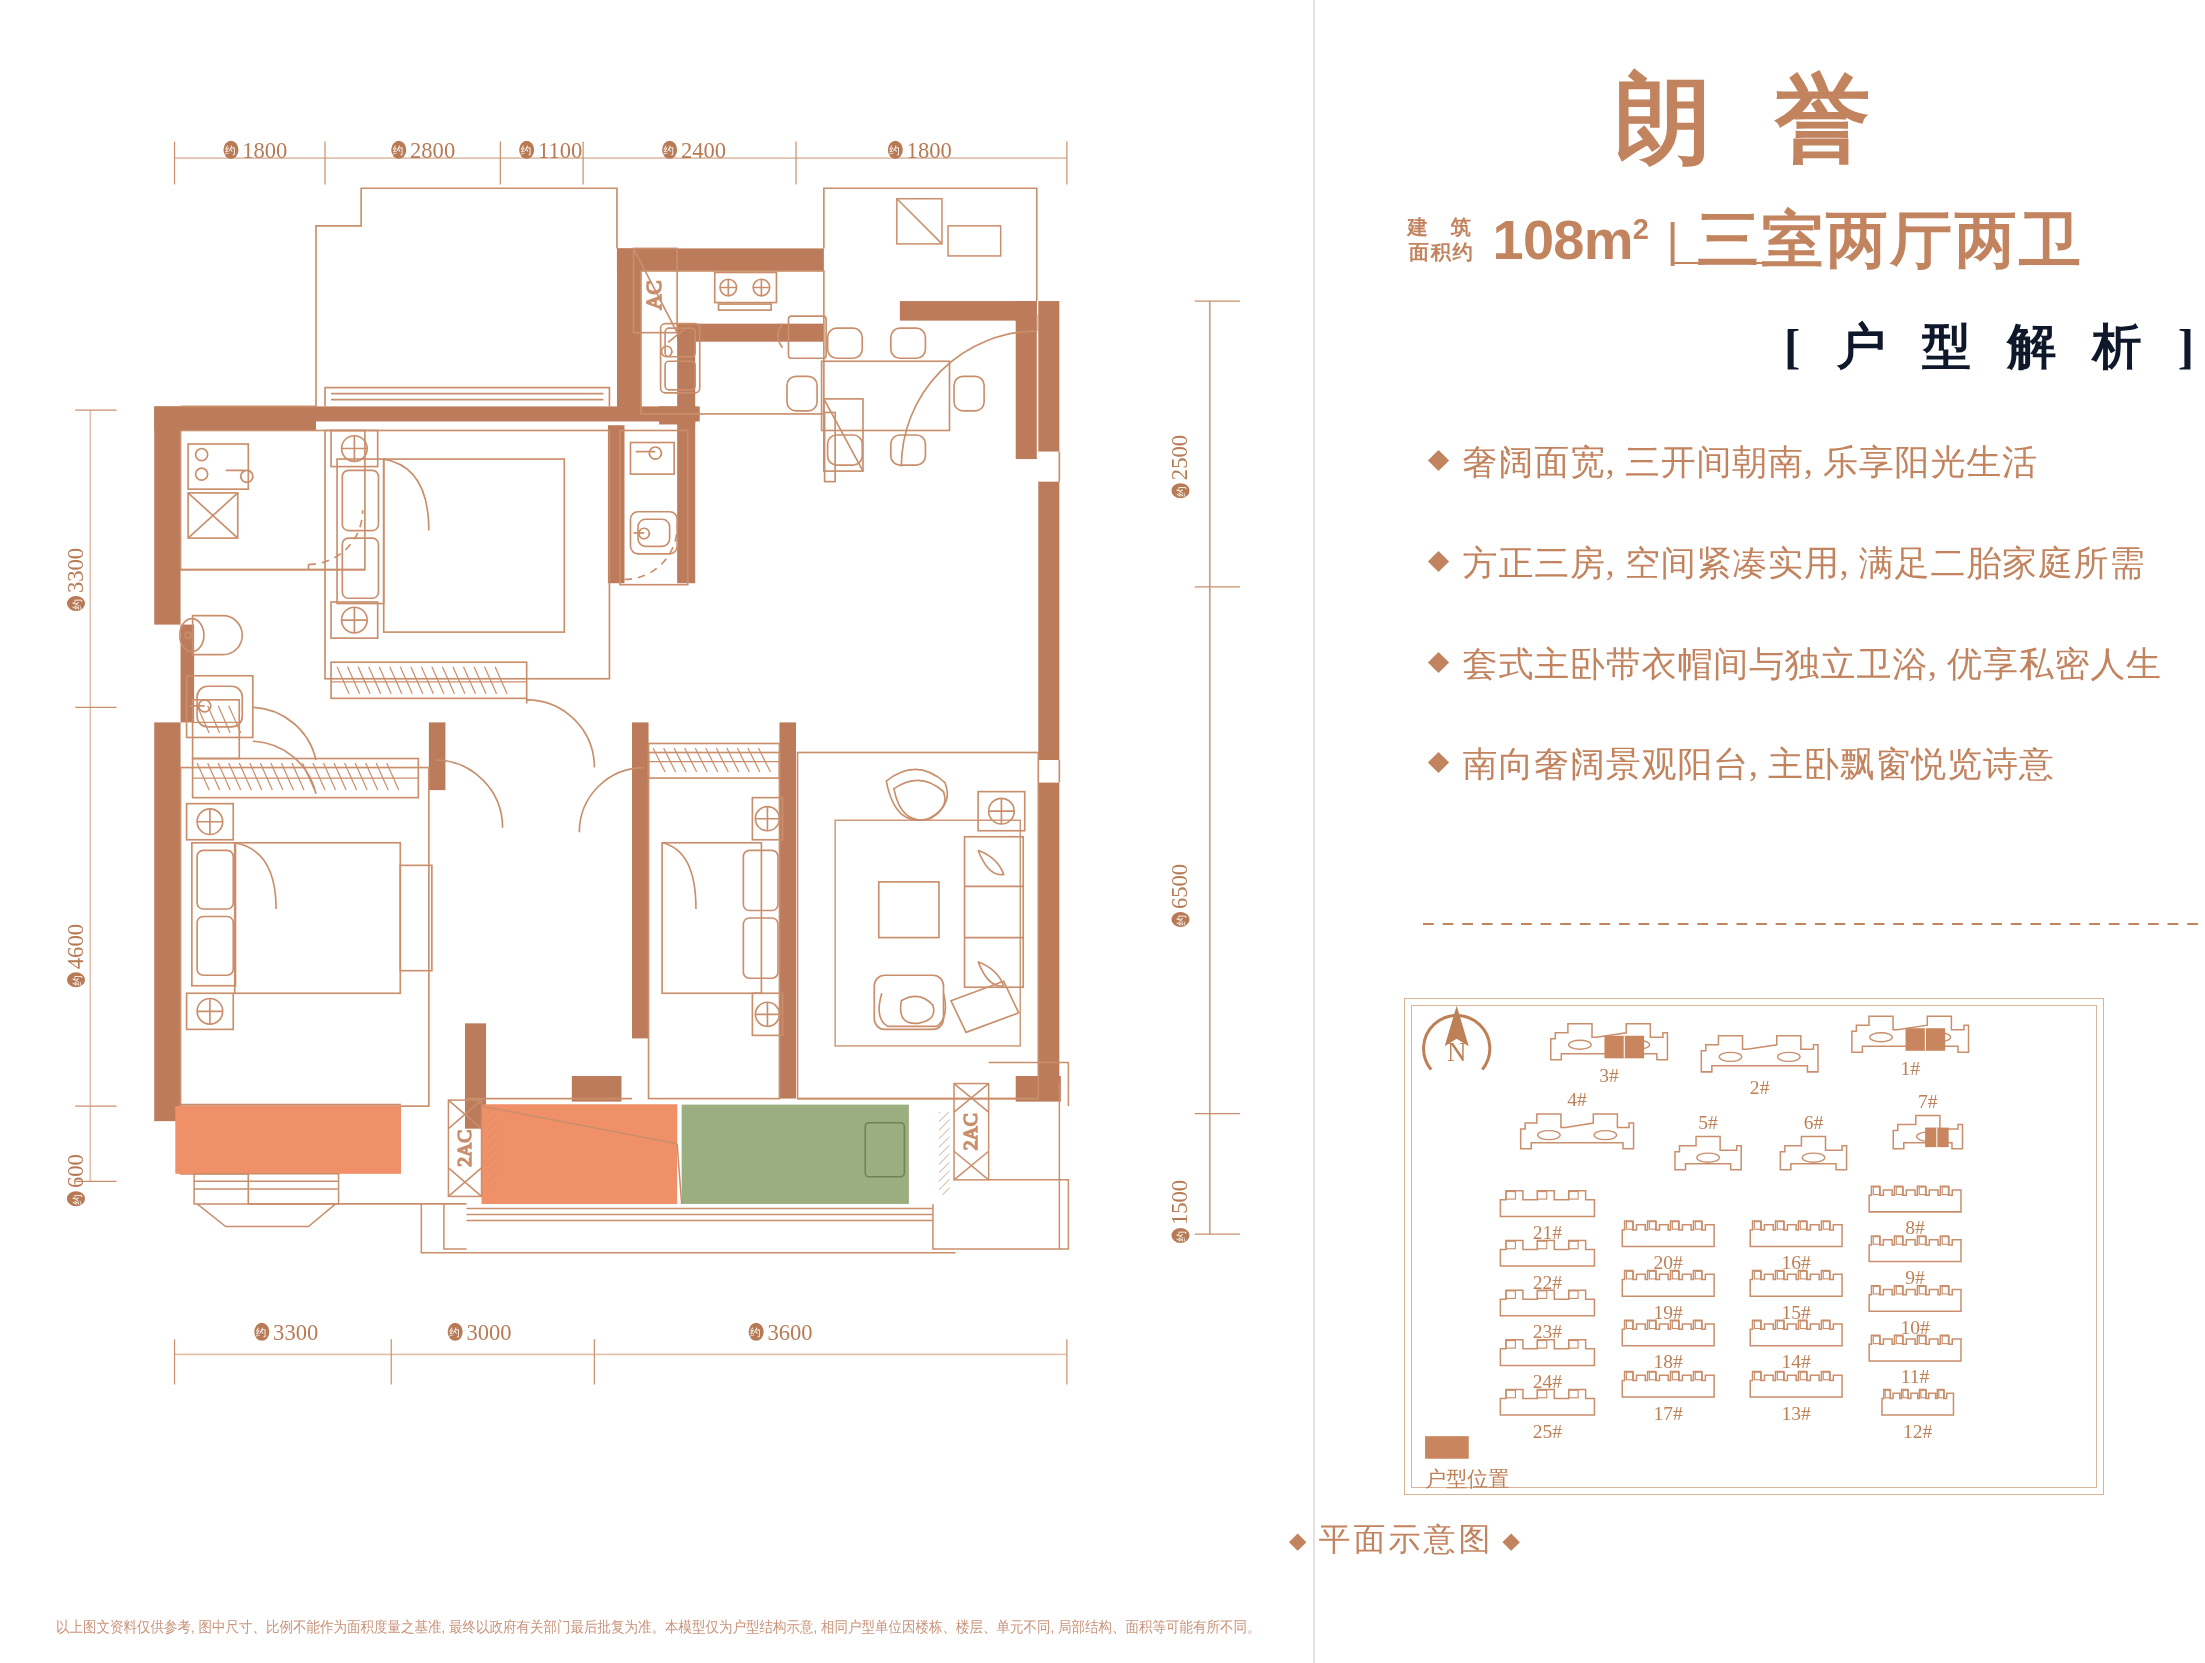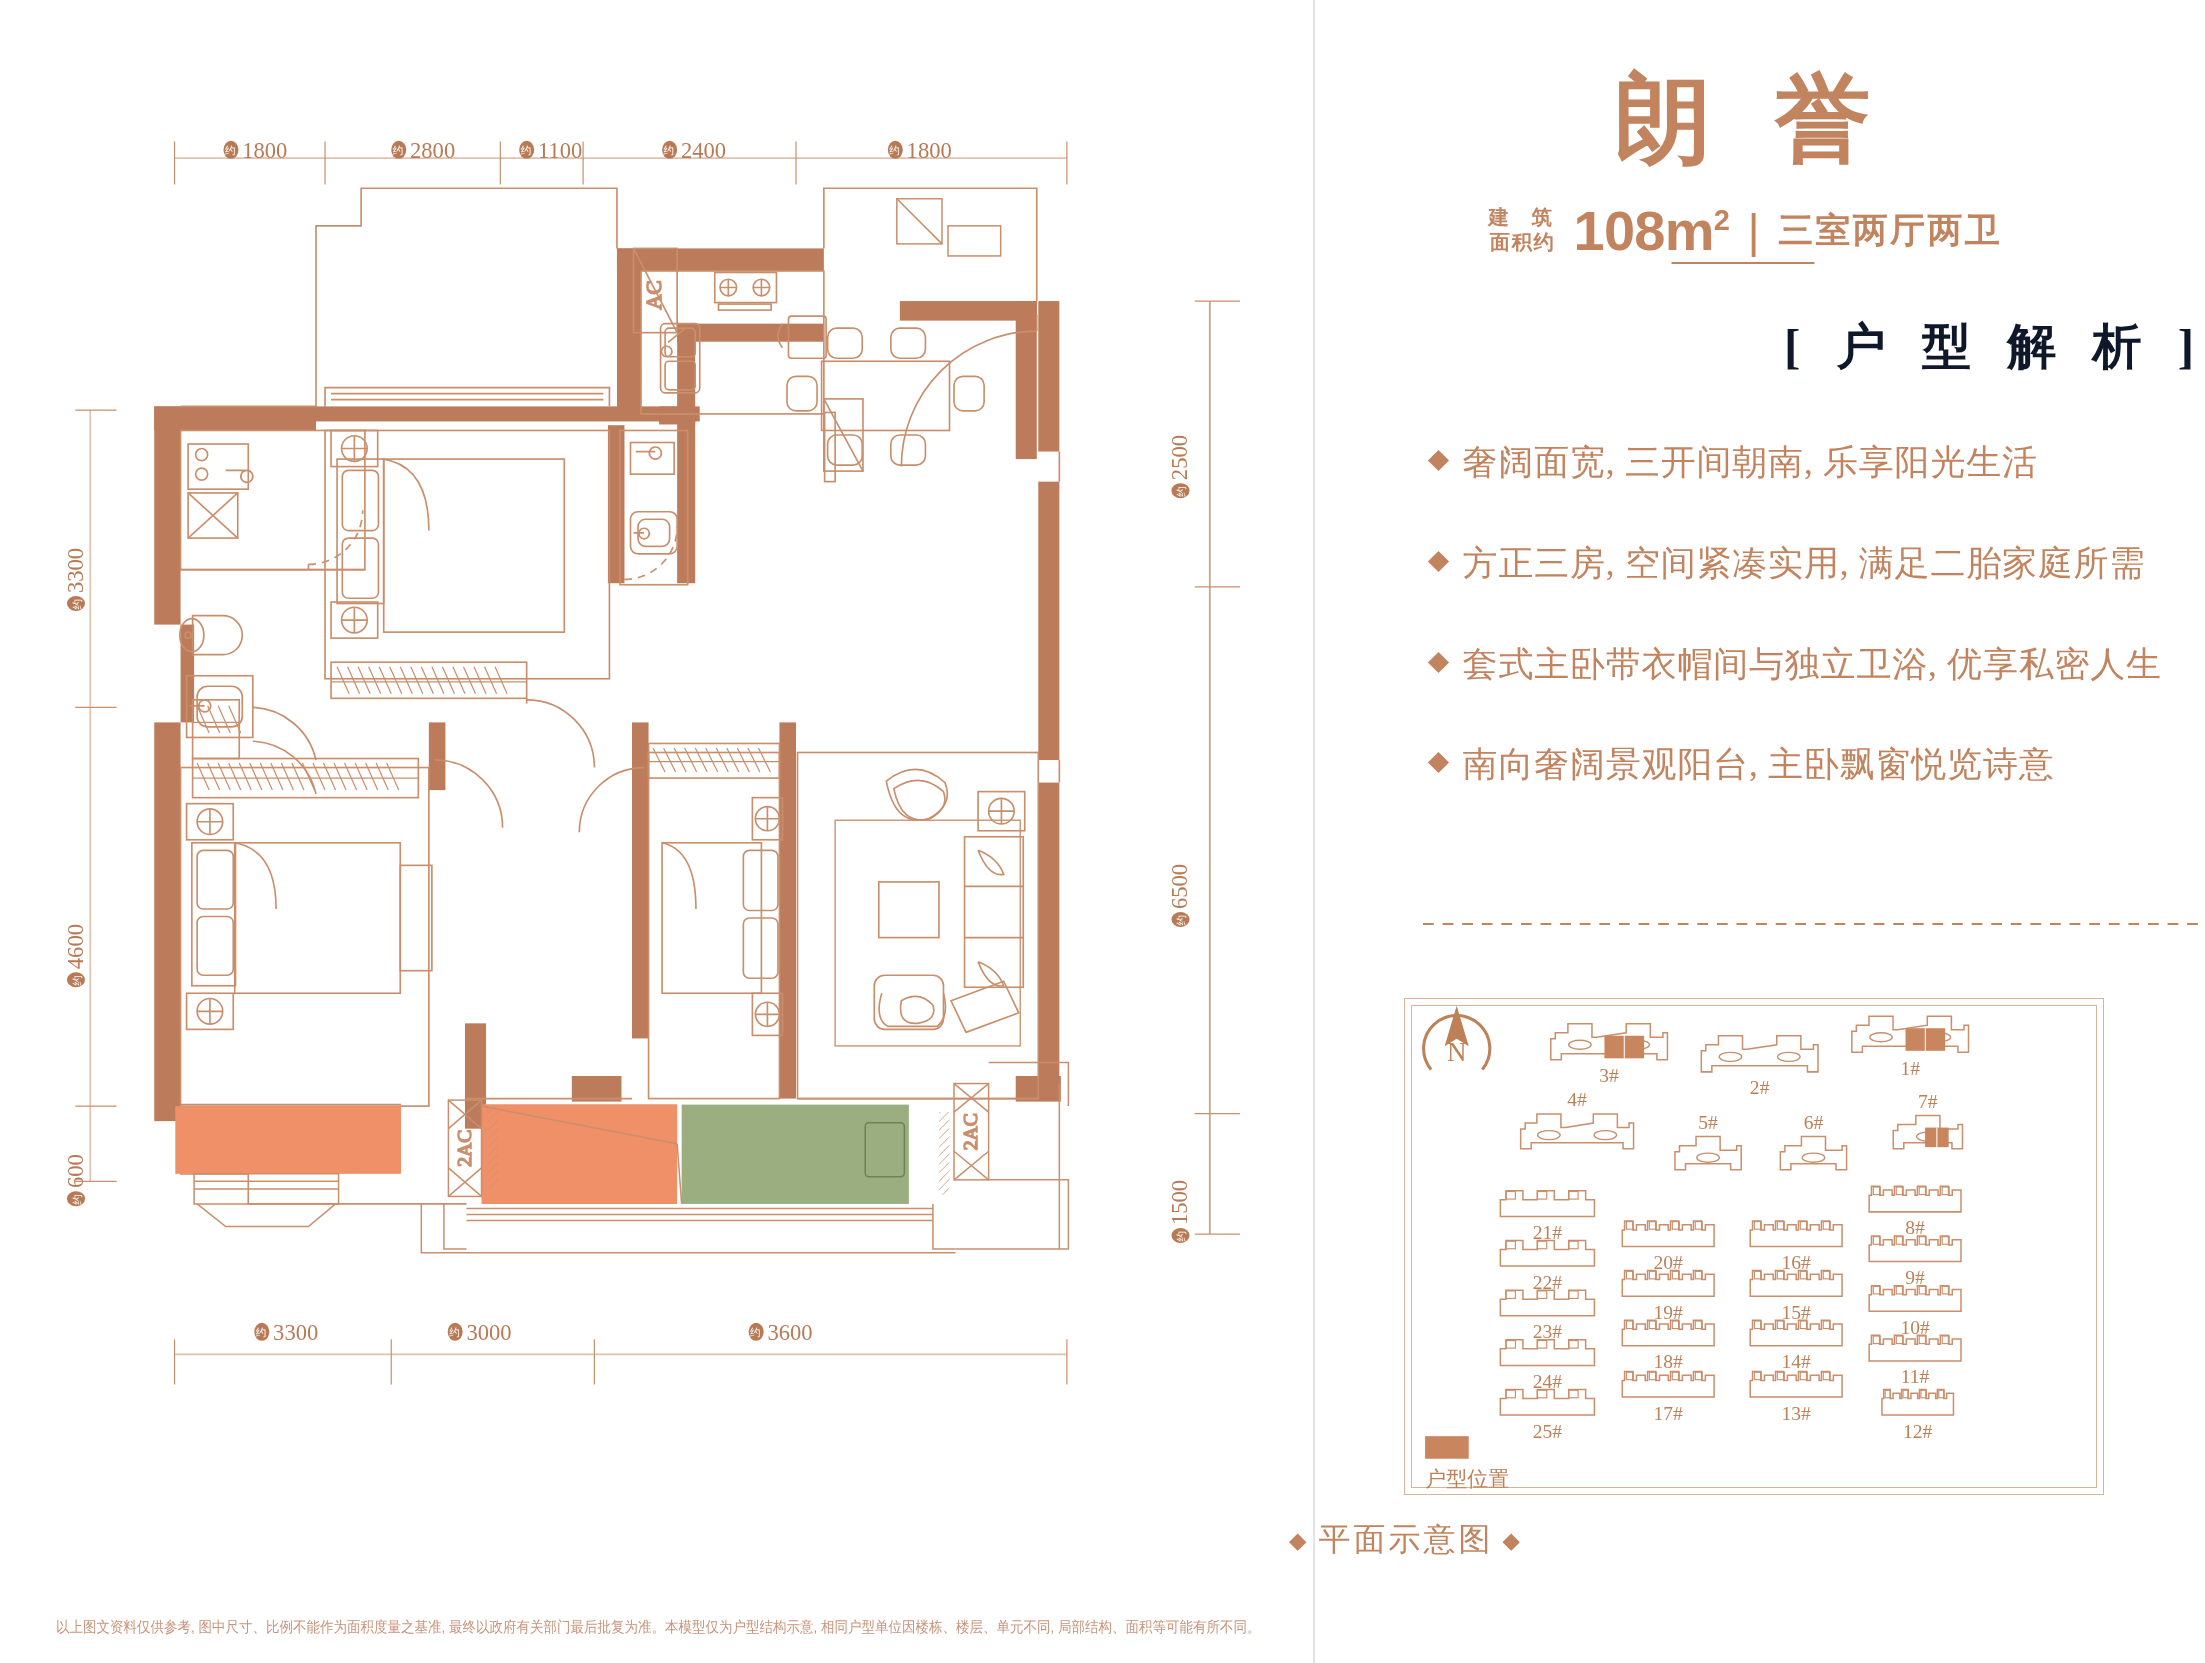--- a/index.html
+++ b/index.html
@@ -36,21 +36,21 @@
   }
   .sub-prefix div:first-child { letter-spacing:9px; text-indent:4.5px; }
   .sub-area {
     font-family:"Liberation Sans","DejaVu Sans",sans-serif;
     font-size:56px; font-weight:700; color:#c2835f; letter-spacing:-0.8px;
   }
   .sub-area sup { font-size:29px; vertical-align:super; }
   .sub-bar { font-size:47px; color:#c2835f; margin:0 10.5px; font-weight:300; }
   .sub-type {
     font-family:"Liberation Serif","DejaVu Serif",serif;
-    font-size:35px; font-weight:700; color:#c2835f; letter-spacing:2.3px;
+    font-size:62px; font-weight:700; color:#c2835f; letter-spacing:2.3px;
   }
   .rule {
     position:absolute; left:50%; transform:translateX(-50%); top:242px;
     width:143px; height:2.3px; background:#c2835f;
   }
   .section-head {
     position:absolute; left:0; top:294px; width:926px; text-align:right;
     font-family:"Liberation Serif","DejaVu Serif",serif;
     font-size:49px; color:#0f172a; letter-spacing:12px; text-indent:12px; font-weight:600;
   }

